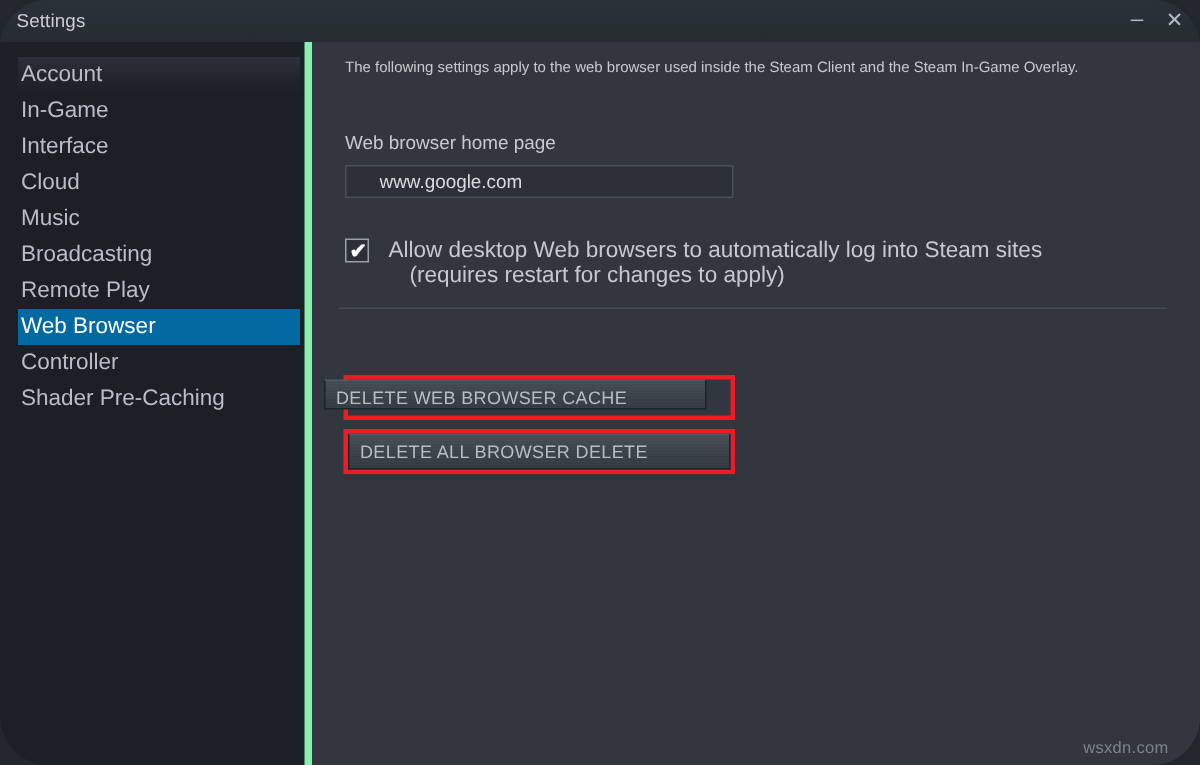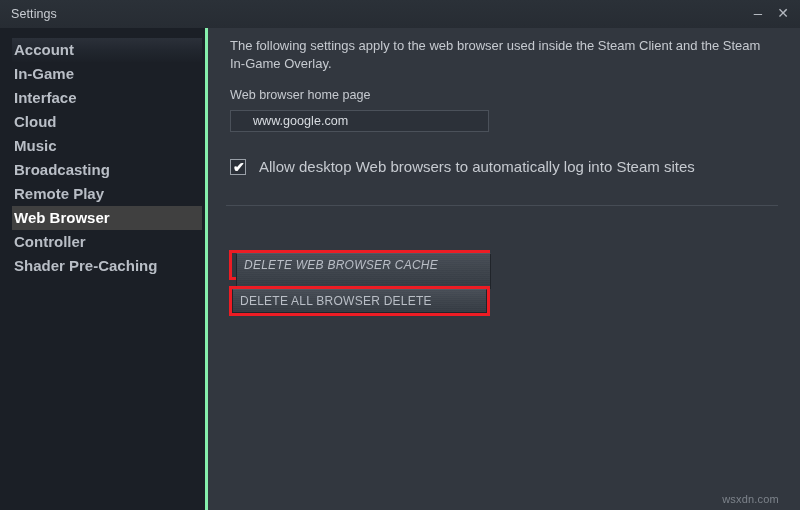--- a/index.html
+++ b/index.html
@@ -12,20 +12,21 @@
     font-family: "Liberation Sans", sans-serif;
     -webkit-font-smoothing: antialiased;
   }
 
   #app {
     position: relative;
     width: 800px;
     height: 510px;
     overflow: hidden;
     background: #2e333b;
+    border-radius: 32px;
   }
 
   
   .titlebar {
     position: absolute;
     left: 0; top: 0;
     width: 800px;
     height: 28px;
     background: linear-gradient(180deg, #2b3138 0%, #272c33 100%);
   }
@@ -72,62 +73,61 @@
   }
 
   
   .sidebar {
     position: absolute;
     left: 0;
     top: 0;
     width: 208px;
     height: 482px;
     background: #1b1f26;
-    border-right: 3px solid #86efac;
-    box-sizing: border-box;
-    font-weight: bold;
+    border-right: 5px solid #86efac;
+    box-sizing: border-box;
   }
   .sidebar-inner {
     position: absolute;
     left: 12px;
     top: 10px;
     right: 3px;
   }
   .sidebar-item {
     height: 24px;
     line-height: 24px;
     padding-left: 2px;
     font-size: 15px;
     color: #b9bec6;
     white-space: nowrap;
     cursor: default;
   }
   .sidebar-item.first {
     background: linear-gradient(180deg, #2b3039 0%, #21262e 55%, #1c2027 100%);
   }
   .sidebar-item.selected {
-    background: #404040;
+    background: #0369a1;
     color: #ffffff;
   }
 
   
   .content {
     position: absolute;
     left: 208px;
     top: 0;
     right: 0;
     bottom: 0;
     background: #32373f;
   }
   .intro {
     position: absolute;
     left: 22px;
     top: 9px;
     width: 542px;
-    font-size: 13px;
+    font-size: 10px;
     line-height: 18px;
     color: #c6cad0;
   }
   .field-label {
     position: absolute;
     left: 22px;
     top: 60px;
     font-size: 12.6px;
     color: #c6cad0;
     text-align: right;
@@ -213,21 +213,21 @@
     border-top-color: #545a63;
     color: #b9bec6;
     font-size: 12px;
     letter-spacing: 0.25px;
     text-align: left;
     padding-left: 7px;
     line-height: 22px;
     font-family: "Liberation Sans", sans-serif;
     cursor: default;
   }
-  .action-btn.cache   { left: 236px; top: 225px; width: 255px; height: 36px; font-style: italic; }
+  .action-btn.cache   { left: 216px; top: 225px; width: 255px; height: 20px; }
   .action-btn.cookies { left: 232px; top: 261px; width: 255px; height: 24px; }
 
   
   .watermark {
     position: absolute;
     right: 21px;
     bottom: 5px;
     font-size: 11px;
     color: #7d838b;
     letter-spacing: 0.2px;
@@ -270,20 +270,21 @@
       <div class="field-label">Web browser home page</div>
 
       <input class="text-input" type="text" value="www.google.com" style="">
 
       <div class="checkbox-row">
         <div class="checkbox">
           <span class="tick">✔</span>
         </div>
         <div class="checkbox-labels">
           <div>Allow desktop Web browsers to automatically log into Steam sites</div>
+          <div class="checkbox-sub">(requires restart for changes to apply)</div>
         </div>
       </div>
 
       <div class="divider"></div>
 
     </div>
 
     <div class="annot cache"></div>
     <div class="action-btn cache">DELETE WEB BROWSER CACHE</div>
 

